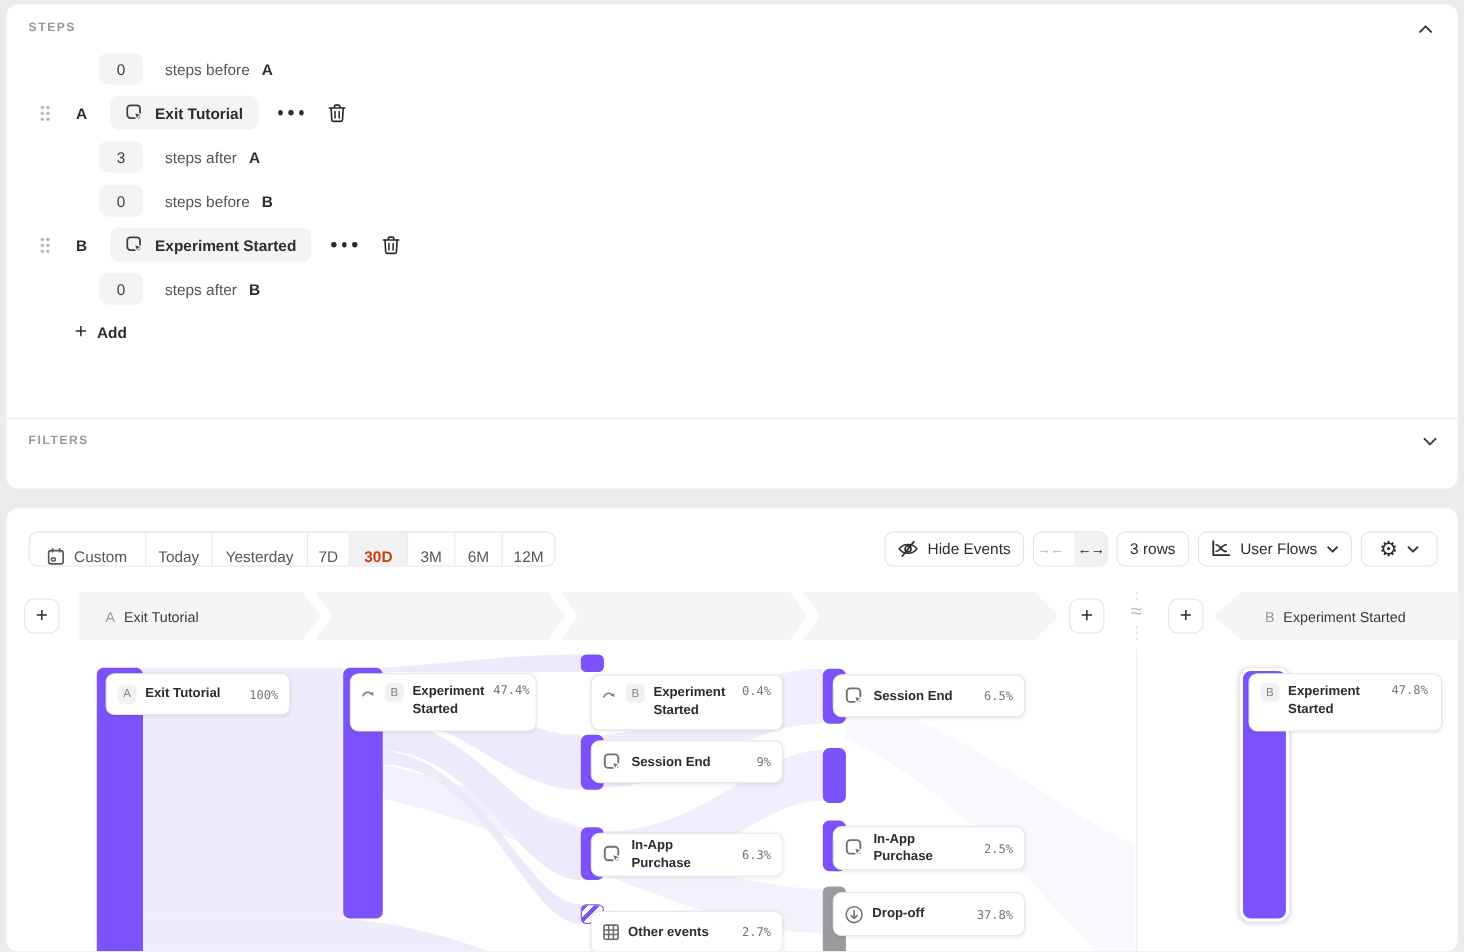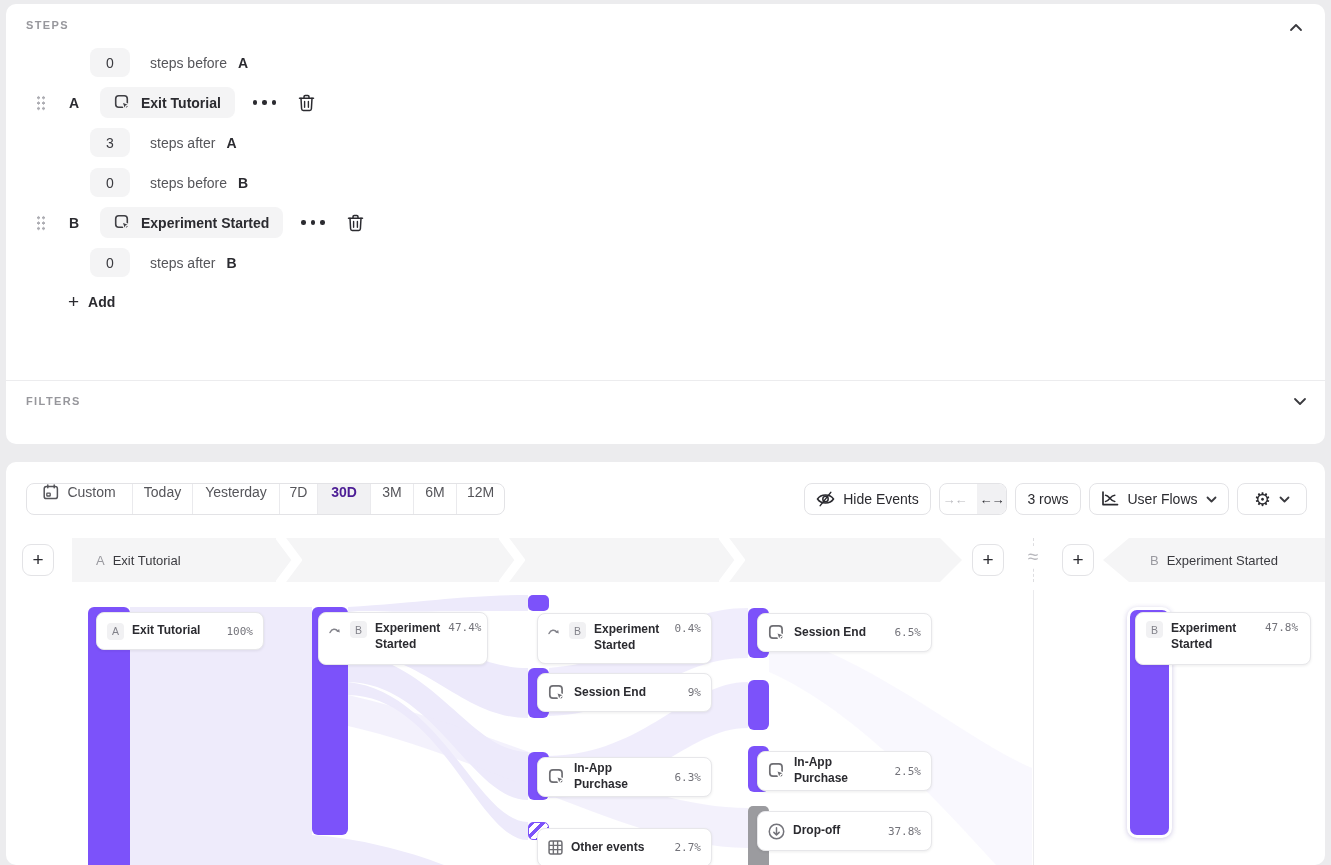--- a/index.html
+++ b/index.html
@@ -31,23 +31,23 @@
   .addrow { position:absolute; left:62px; display:flex; align-items:center; gap:9px; cursor:pointer; }
   .addrow .plus { font-size:19px; color:#2B2B30; font-weight:400; line-height:1; }
   .addrow .addlbl { font-size:14px; font-weight:700; color:#2B2B30;text-align:center; }
 
   .secrow { position:absolute; left:0; width:100%; height:41px; border-top:1px solid #ECECEE; display:flex; align-items:center; cursor:pointer; }
   .secrow .sec-title { margin-left:20px; }
   .secrow svg { position:absolute; right:18px; }
 
   
   .dateseg { position:absolute; left:20px; top:21px; height:32px; display:flex; border:1px solid #E3E3E6; border-radius:8px; background:#fff; overflow:hidden; }
-  .seg { display:flex; align-items:flex-start; justify-content:center; gap:8px; font-size:14px; color:#55555A; border-right:1px solid #EAEAED; cursor:pointer; }
+  .seg { display:flex; align-items:flex-end; justify-content:center; gap:8px; font-size:14px; color:#55555A; border-right:1px solid #EAEAED; cursor:pointer; }
   .seg:last-child { border-right:none; }
-  .seg.sel { background:#F1F1F3; color:#4c1d95; font-weight:700; }
+  .seg.sel { background:#F1F1F3; color:#c2410c; font-weight:700; }
   .tb-right { position:absolute; right:18px; top:21px; display:flex; gap:8px; }
   .btn { height:32px; border:1px solid #E3E3E6; border-radius:8px; background:#fff; display:flex; align-items:center; justify-content:center; gap:8px; font-size:14px; font-weight:500; color:#2B2B30; cursor:pointer; }
   .arrowseg { width:68px; padding:0; overflow:hidden; }
   .arrowseg .acell { width:34px; height:100%; display:flex; align-items:center; justify-content:center; font-size:13px; letter-spacing:-1px; }
   .acell.dim { color:#B9B9BE; }
   .acell.on { background:#F1F1F3; color:#2B2B30; border-radius:0 7px 7px 0; }
   .gearglyph { font-family:"DejaVu Sans",sans-serif; font-size:19px; color:#2B2B30; line-height:1; }
 
   
   .plusbtn { position:absolute; width:32px; height:32px; border:1px solid #E3E3E6; border-radius:9px; background:#fff; display:flex; align-items:center; justify-content:center; font-size:19px; color:#2B2B30; cursor:pointer; z-index:5; }

